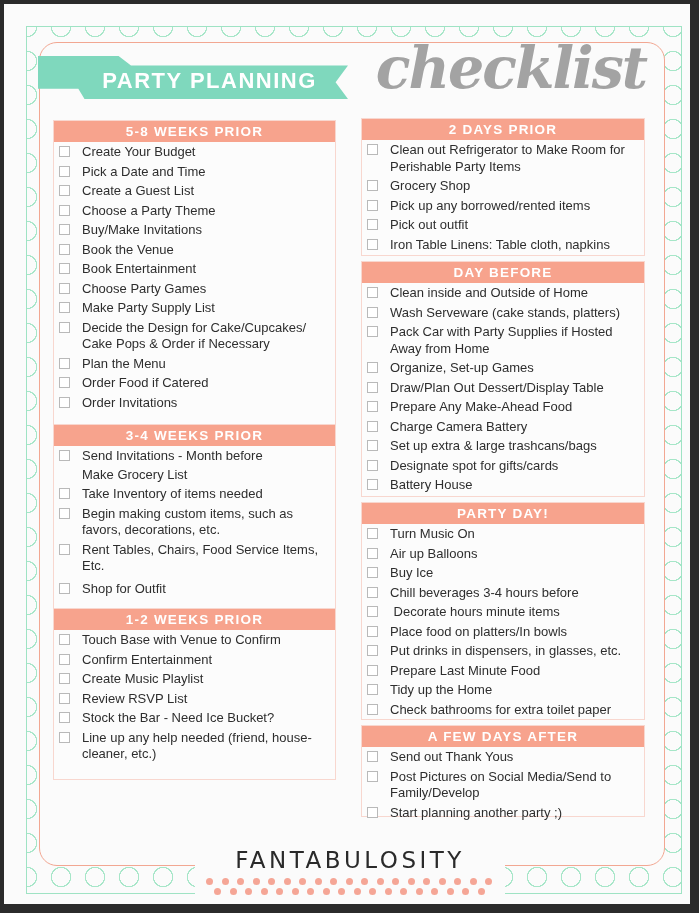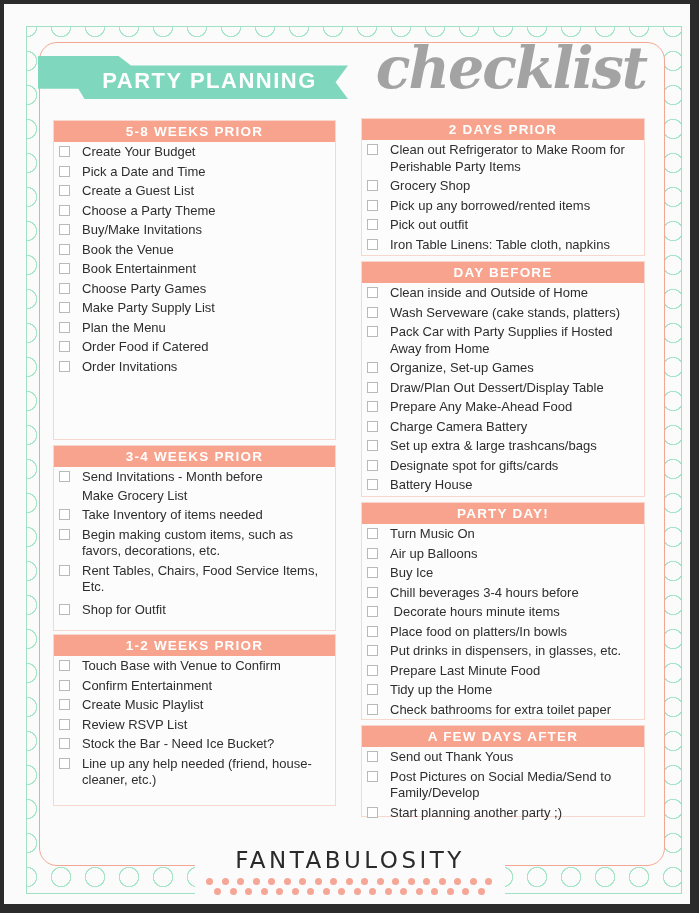--- a/index.html
+++ b/index.html
@@ -96,39 +96,40 @@
   <div class="items">
     <div class="item"><span class="cb"></span><span>Create Your Budget</span></div>
     <div class="item"><span class="cb"></span><span>Pick a Date and Time</span></div>
     <div class="item"><span class="cb"></span><span>Create a Guest List</span></div>
     <div class="item"><span class="cb"></span><span>Choose a Party Theme</span></div>
     <div class="item"><span class="cb"></span><span>Buy/Make Invitations</span></div>
     <div class="item"><span class="cb"></span><span>Book the Venue</span></div>
     <div class="item"><span class="cb"></span><span>Book Entertainment</span></div>
     <div class="item"><span class="cb"></span><span>Choose Party Games</span></div>
     <div class="item"><span class="cb"></span><span>Make Party Supply List</span></div>
+    <div class="item"><span class="cb"></span><span>Decide the Design for Cake/Cupcakes/ Cake Pops &amp; Order if Necessary</span></div>
     <div class="item"><span class="cb"></span><span>Plan the Menu</span></div>
     <div class="item"><span class="cb"></span><span>Order Food if Catered</span></div>
     <div class="item"><span class="cb"></span><span>Order Invitations</span></div>
   </div>
 </div>
 
-<div class="section" style="left:53px; top:445px; width:283px; height:186px;">
+<div class="section" style="left:53px; top:424px; width:283px; height:186px;">
   <div class="section-header">3-4 WEEKS PRIOR</div>
   <div class="items">
     <div class="item" style="margin-bottom:2px;"><span class="cb"></span><span>Send Invitations - Month before</span></div>
     <div class="item"><span>Make Grocery List</span></div>
     <div class="item"><span class="cb"></span><span>Take Inventory of items needed</span></div>
     <div class="item"><span class="cb"></span><span>Begin making custom items, such as favors, decorations, etc.</span></div>
     <div class="item"><span class="cb"></span><span>Rent Tables, Chairs, Food Service Items, Etc.</span></div>
     <div class="item gap"><span class="cb"></span><span>Shop for Outfit</span></div>
   </div>
 </div>
 
-<div class="section" style="left:53px; top:634px; width:283px; height:172px;">
+<div class="section" style="left:53px; top:608px; width:283px; height:172px;">
   <div class="section-header">1-2 WEEKS PRIOR</div>
   <div class="items">
     <div class="item"><span class="cb"></span><span>Touch Base with Venue to Confirm</span></div>
     <div class="item"><span class="cb"></span><span>Confirm Entertainment</span></div>
     <div class="item"><span class="cb"></span><span>Create Music Playlist</span></div>
     <div class="item"><span class="cb"></span><span>Review RSVP List</span></div>
     <div class="item"><span class="cb"></span><span>Stock the Bar - Need Ice Bucket?</span></div>
     <div class="item"><span class="cb"></span><span>Line up any help needed (friend, house-cleaner, etc.)</span></div>
   </div>
 </div>

